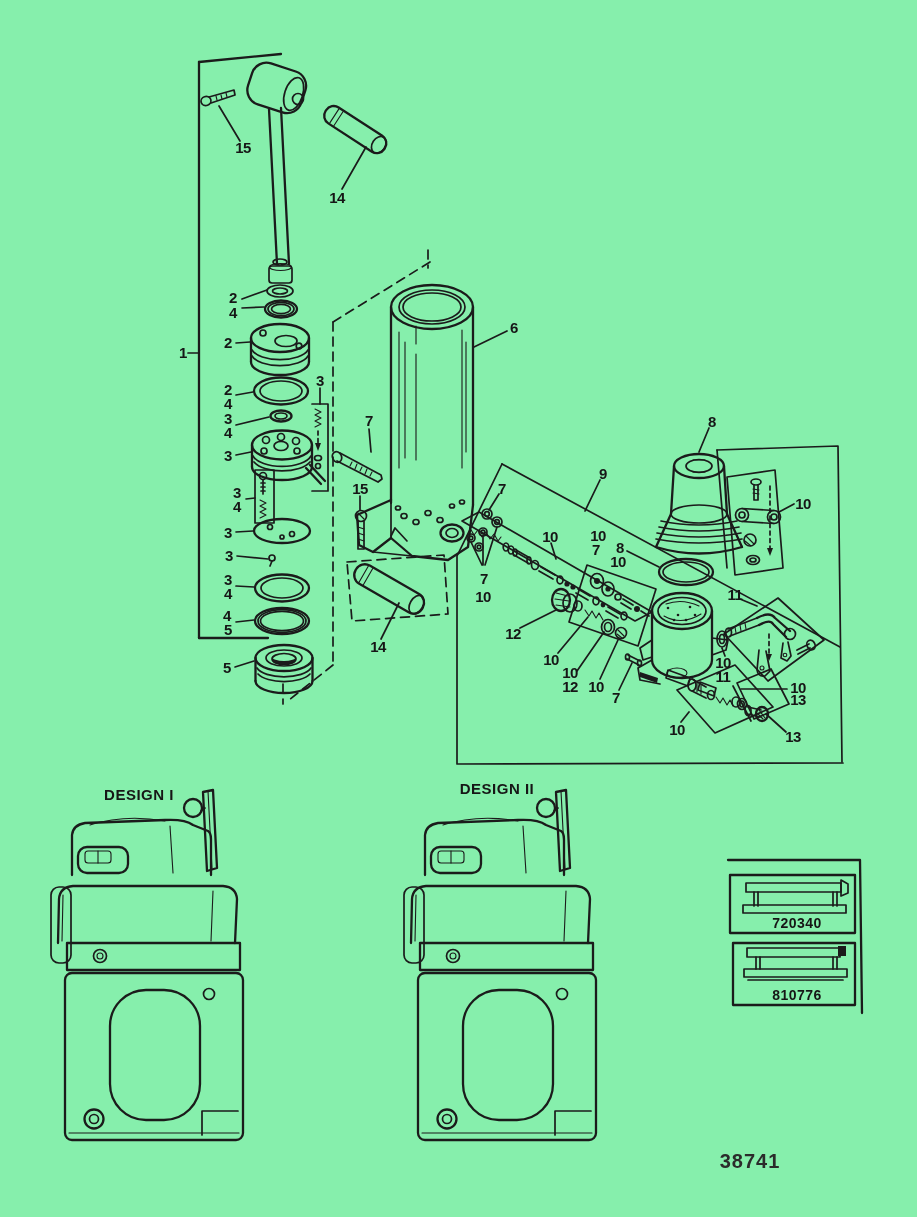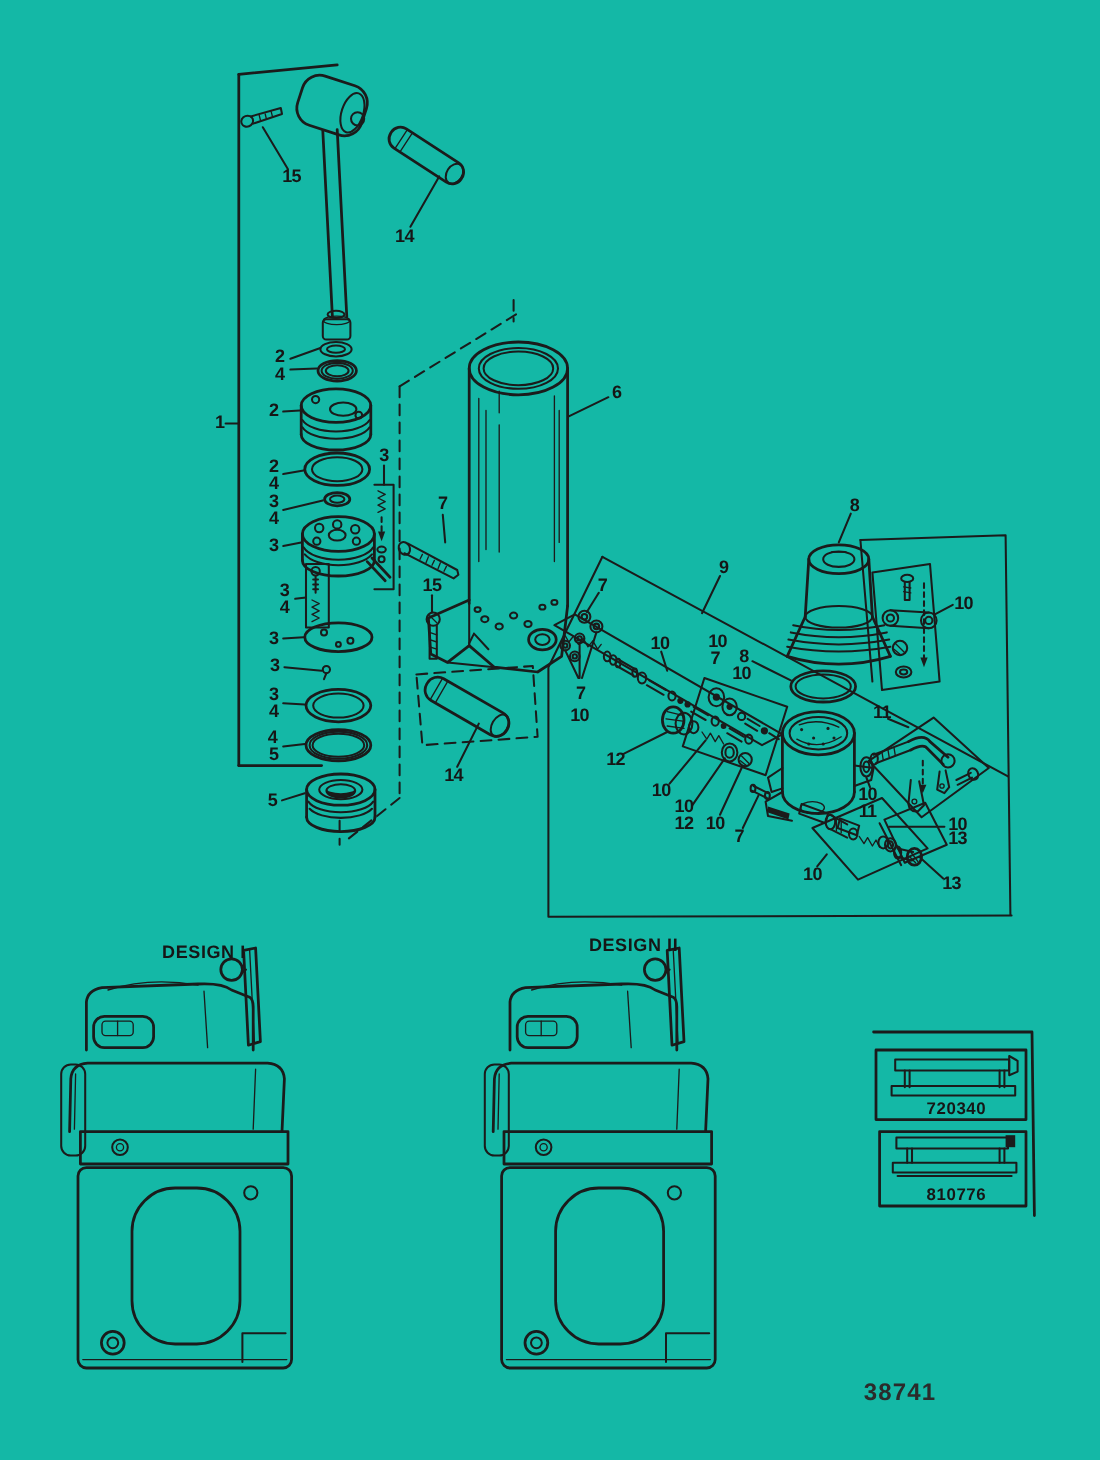--- a/index.html
+++ b/index.html
@@ -1,22 +1,22 @@
 <!DOCTYPE html>
 <html><head>
 <meta charset="utf-8">
 <style>
   html,body{margin:0;padding:0;background:#ffffff;}
-  #stage{position:relative;width:917px;height:1217px;background:#14b8a6;overflow:hidden;
+  #stage{position:relative;width:917px;height:1217px;background:#86efac;overflow:hidden;
          font-family:"Liberation Sans",sans-serif;}
   #art{position:absolute;left:0;top:0;}
   .co{position:absolute;transform:translate(-50%,-50%);font:bold 15px/1 "Liberation Sans",sans-serif;
       color:#161616;letter-spacing:-0.5px;white-space:nowrap;}
   .design-label{position:absolute;transform:translate(-50%,-50%);font:bold 15px/1 "Liberation Sans",sans-serif;
-      color:#161616;letter-spacing:.5px;white-space:nowrap;margin-left:31px;}
+      color:#161616;letter-spacing:.5px;white-space:nowrap;}
   .pn{position:absolute;transform:translate(-50%,-50%);font:bold 14px/1 "Liberation Sans",sans-serif;
       color:#161616;letter-spacing:.5px;}
   .dn{position:absolute;transform:translate(-50%,-50%);font:bold 20px/1 "Liberation Sans",sans-serif;
       color:#2b2b2b;letter-spacing:1px;text-align:right;}
   svg *{vector-effect:none;}
   .ln{fill:none;stroke:#1b1b1b;stroke-width:1.7;stroke-linecap:round;stroke-linejoin:round;}
   .w2{stroke-width:2.3;}
   .thin{stroke-width:1.1;}
   .dsh{stroke-dasharray:9 6;}
   .dsh2{stroke-dasharray:4 3.5;}

